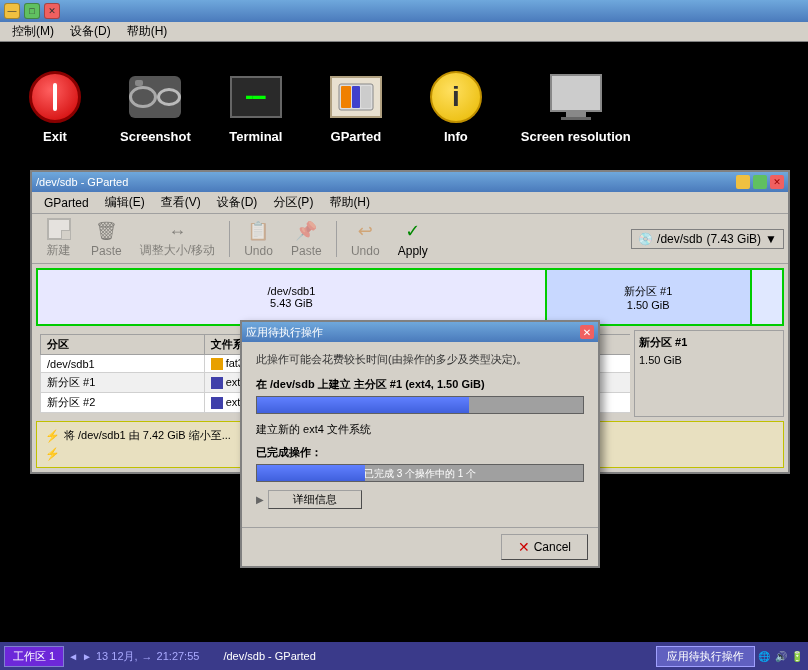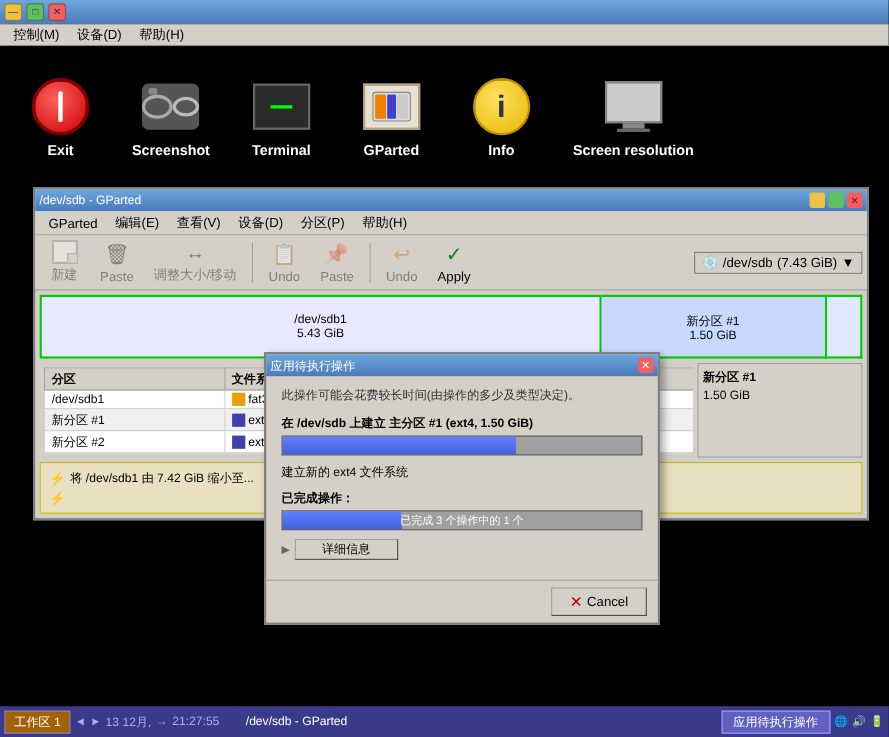--- a/index.html
+++ b/index.html
@@ -317,21 +317,21 @@
       position: absolute;
       bottom: 0; left: 0; right: 0;
       height: 28px;
       background: #3a3a8a;
       display: flex;
       align-items: center;
       padding: 0 4px;
       gap: 4px;
     }
     .taskbar-ws {
-      background: #a16207;
+      background: #6d28d9;
       border: 1px solid #8080d0;
       color: white;
       padding: 2px 8px;
       font-size: 11px;
     }
     .taskbar-arrow { color: #aaaaff; font-size: 10px; }
     .taskbar-time { color: #aaaaff; font-size: 11px; }
     .taskbar-title {
       flex: 1;
       color: white;

